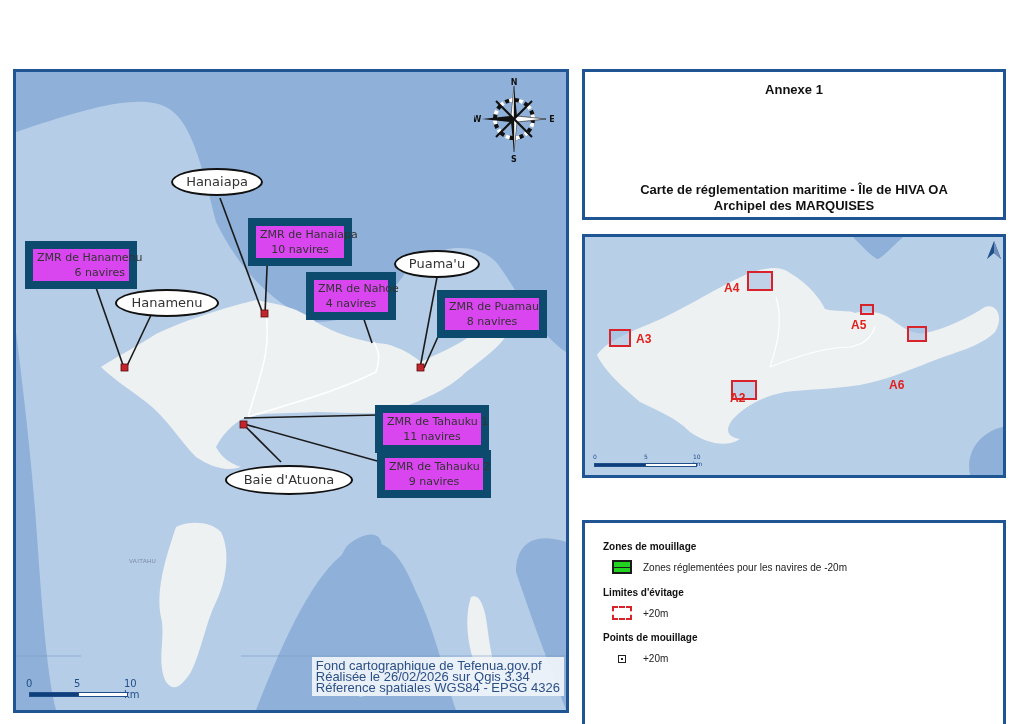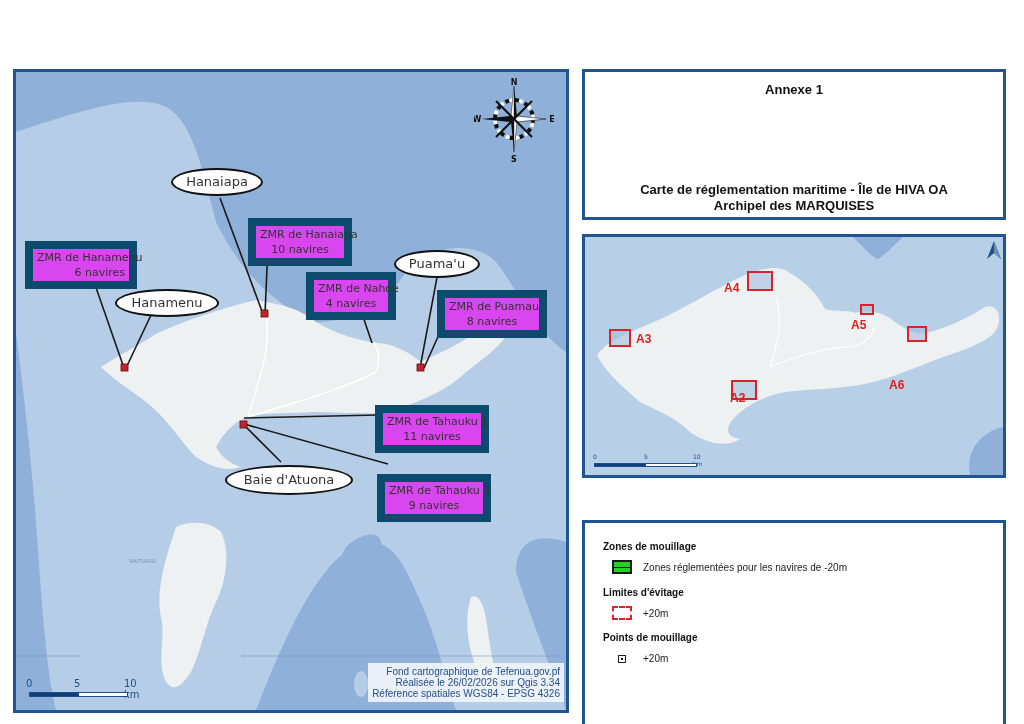--- a/index.html
+++ b/index.html
@@ -16,22 +16,22 @@
 
   .place-oval { position: absolute; background: #ffffff; border: 2px solid #111; border-radius: 50%; box-sizing: border-box;
     font-family: "DejaVu Sans", sans-serif; font-size: 13px; color: #333; text-align: center; white-space: nowrap; }
 
   .compass { position: absolute; }
 
   .scalebar { position: absolute; font-family: "DejaVu Sans", sans-serif; font-size: 10px; color: #1f4f8a; }
   .scalebar .tick { position: absolute; top: 0; }
   .scalebar .bar { position: absolute; top: 14px; height: 5px; border: 1px solid #1f4f8a; box-sizing: border-box; }
 
-  .credits { position: absolute; right: 2px; bottom: 8px; background: rgba(240,244,250,0.92); padding: 3px 4px; text-align: right;
-    font-size: 10px; color: #2a4f85; line-height: 11px; }
+  .credits { position: absolute; right: 2px; bottom: 14px; background: rgba(240,244,250,0.92); padding: 3px 4px; 
+    font-size: 13px; color: #2a4f85; line-height: 11px; }
 
   .tiny-label { position: absolute; font-size: 6px; color: #7a8aa0; letter-spacing: 0.3px; }
 
   #title-box { left: 582px; top: 69px; width: 424px; height: 151px; background: #fff; }
   #title-box .annexe { position: absolute; top: 10px; left: 0; right: 0; text-align: center; font-weight: bold; font-size: 13px; color: #111; }
   #title-box .maintitle { position: absolute; top: 110px; left: 0; right: 0; text-align: center; font-weight: bold; font-size: 13px; color: #111; line-height: 16px; }
   #title-box .maintitle span { display: block; }
 
   #inset-map { left: 582px; top: 234px; width: 424px; height: 244px; background: #b8cfe8; overflow: hidden; }
   .inset-label { position: absolute; font-weight: bold; font-size: 12px; color: #e0201c; }
@@ -128,21 +128,21 @@
     <span>4 navires</span>
   </div>
   <div class="callout-box" style="left:421px;top:218px;width:110px;">
     <span>ZMR de Puamau</span>
     <span>8 navires</span>
   </div>
   <div class="callout-box" style="left:359px;top:333px;width:114px;">
     <span>ZMR de Tahauku 1</span>
     <span>11 navires</span>
   </div>
-  <div class="callout-box" style="left:361px;top:378px;width:114px;margin-top:24px;">
+  <div class="callout-box" style="left:361px;top:378px;width:114px;">
     <span>ZMR de Tahauku 2</span>
     <span>9 navires</span>
   </div>
 
   <div class="scalebar" style="left:10px;top:606px;width:120px;height:22px;">
     <span class="tick" style="left:0;">0</span>
     <span class="tick" style="left:48px;">5</span>
     <span class="tick" style="left:98px;">10 km</span>
     <div class="bar" style="left:3px;width:50px;background:#0f3f7a;"></div>
     <div class="bar" style="left:52px;width:50px;background:#ffffff;"></div>

